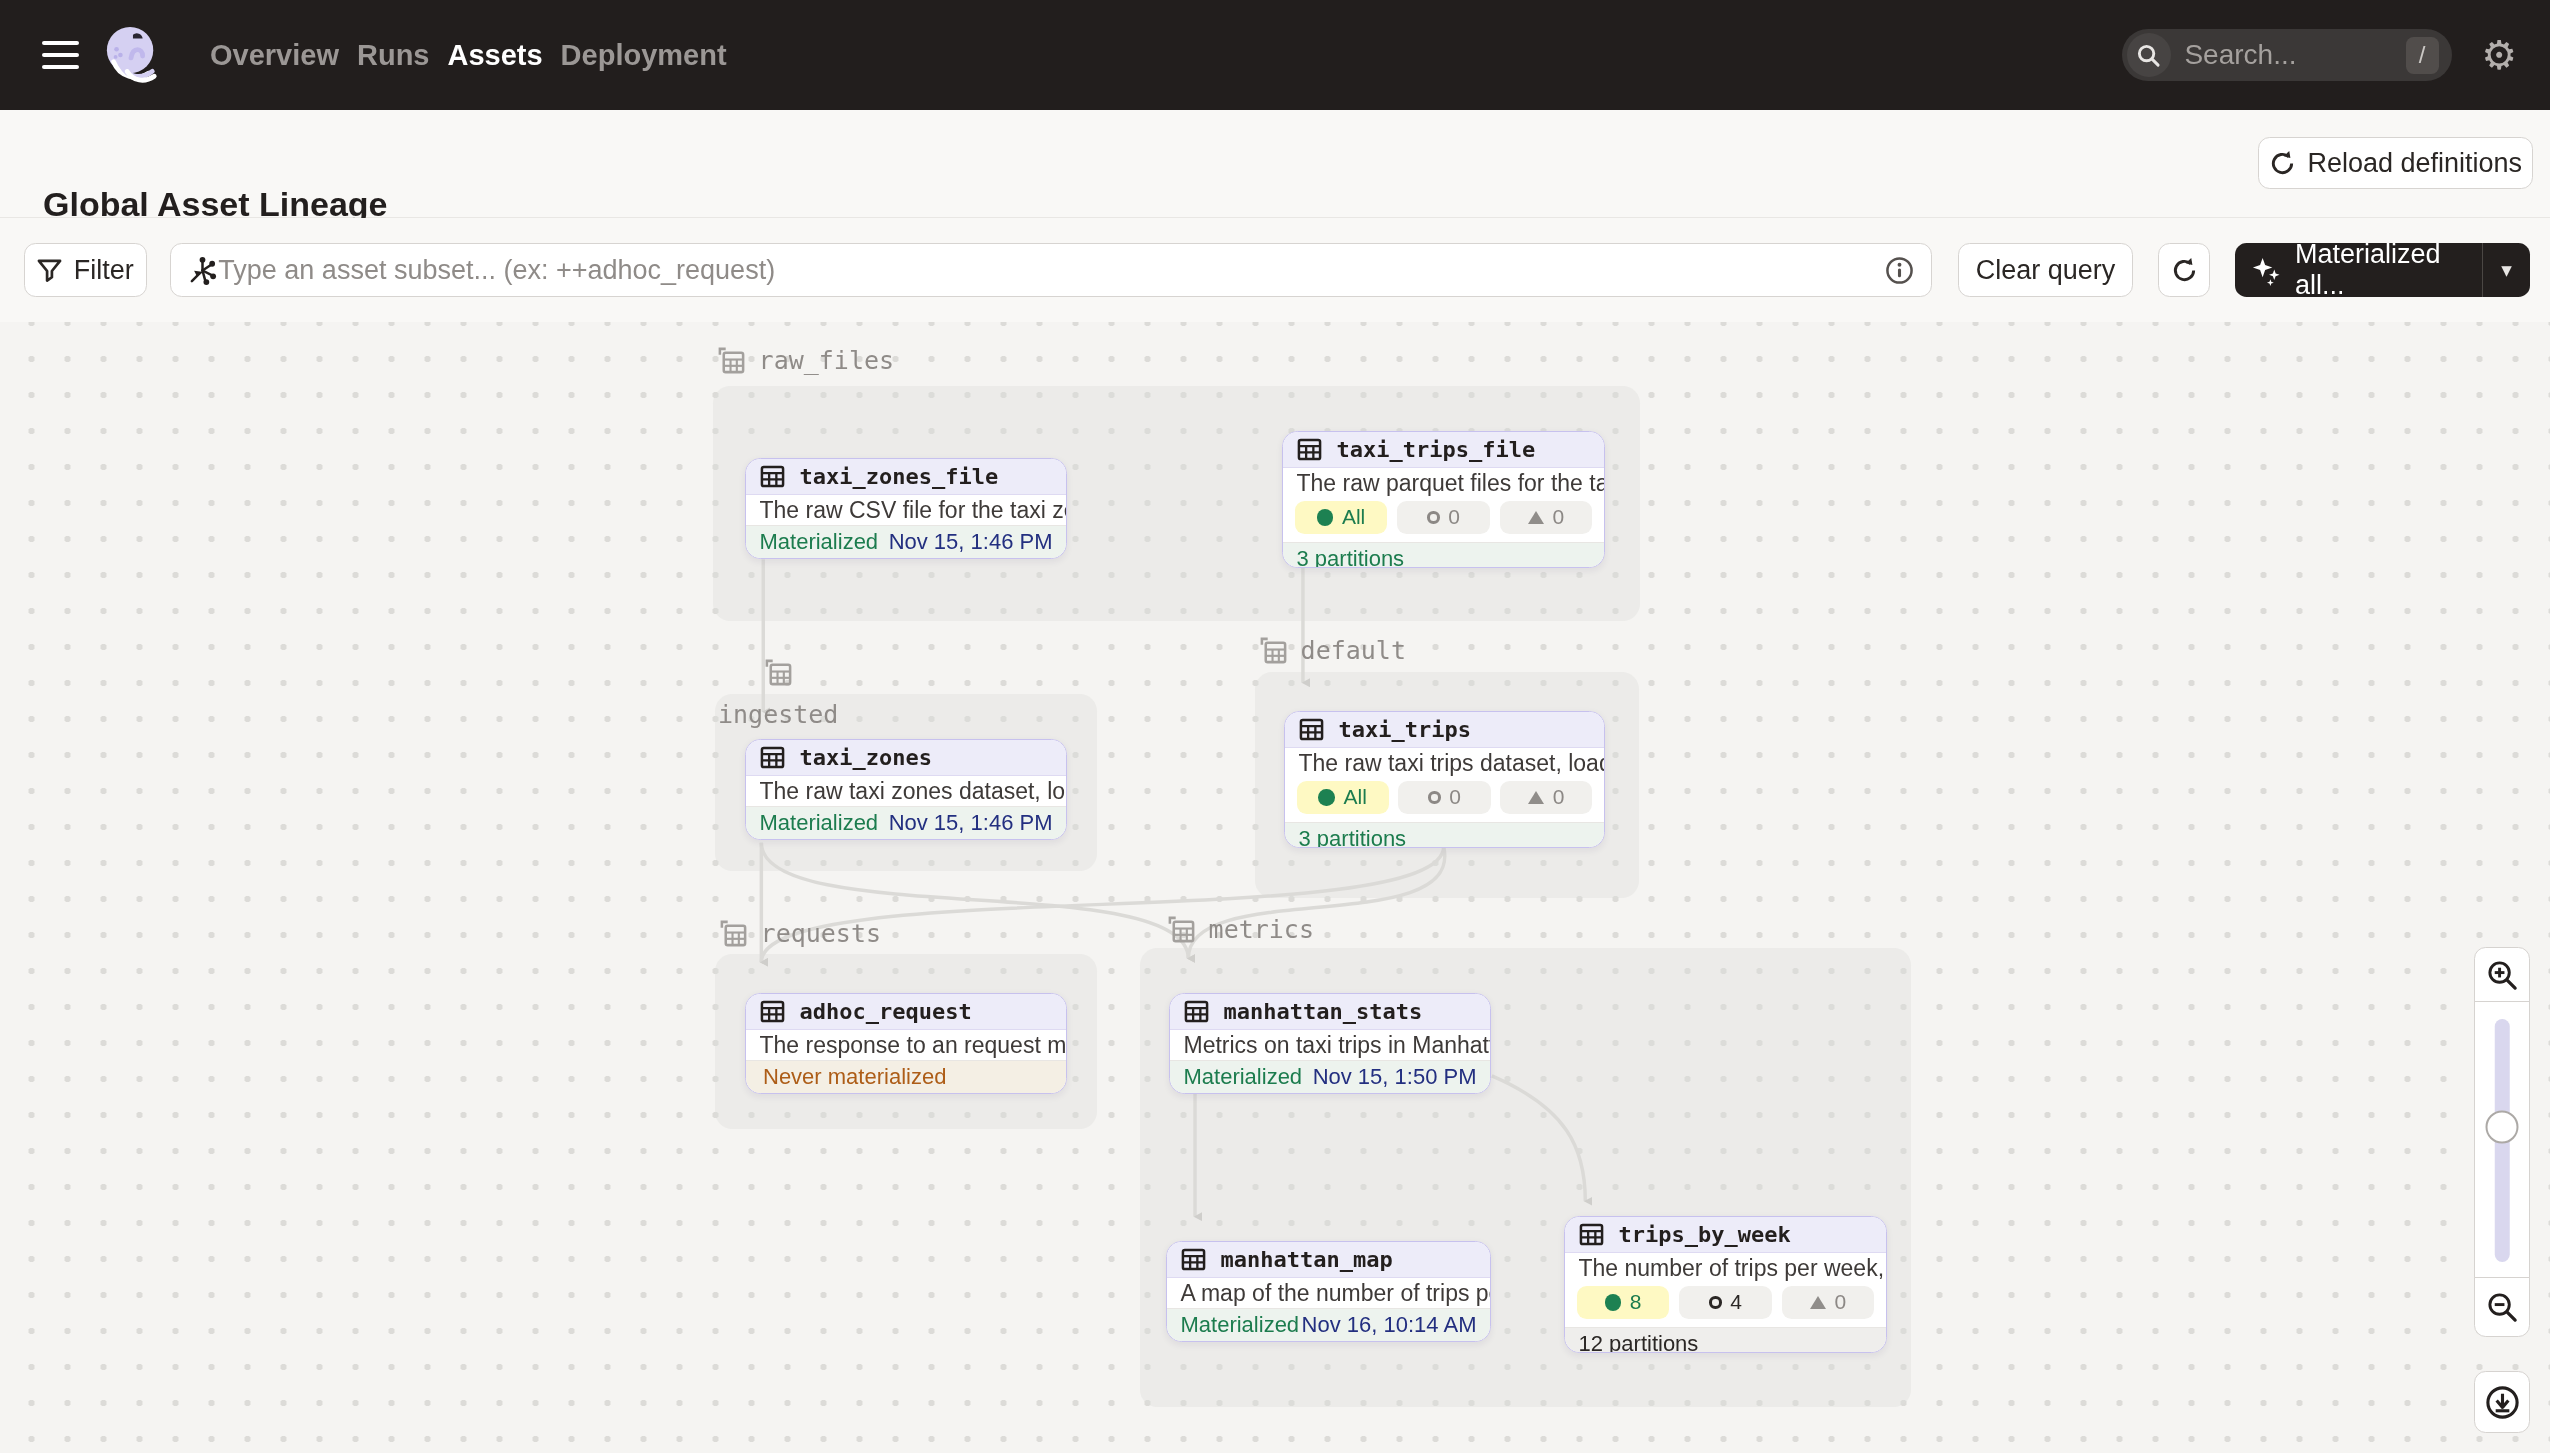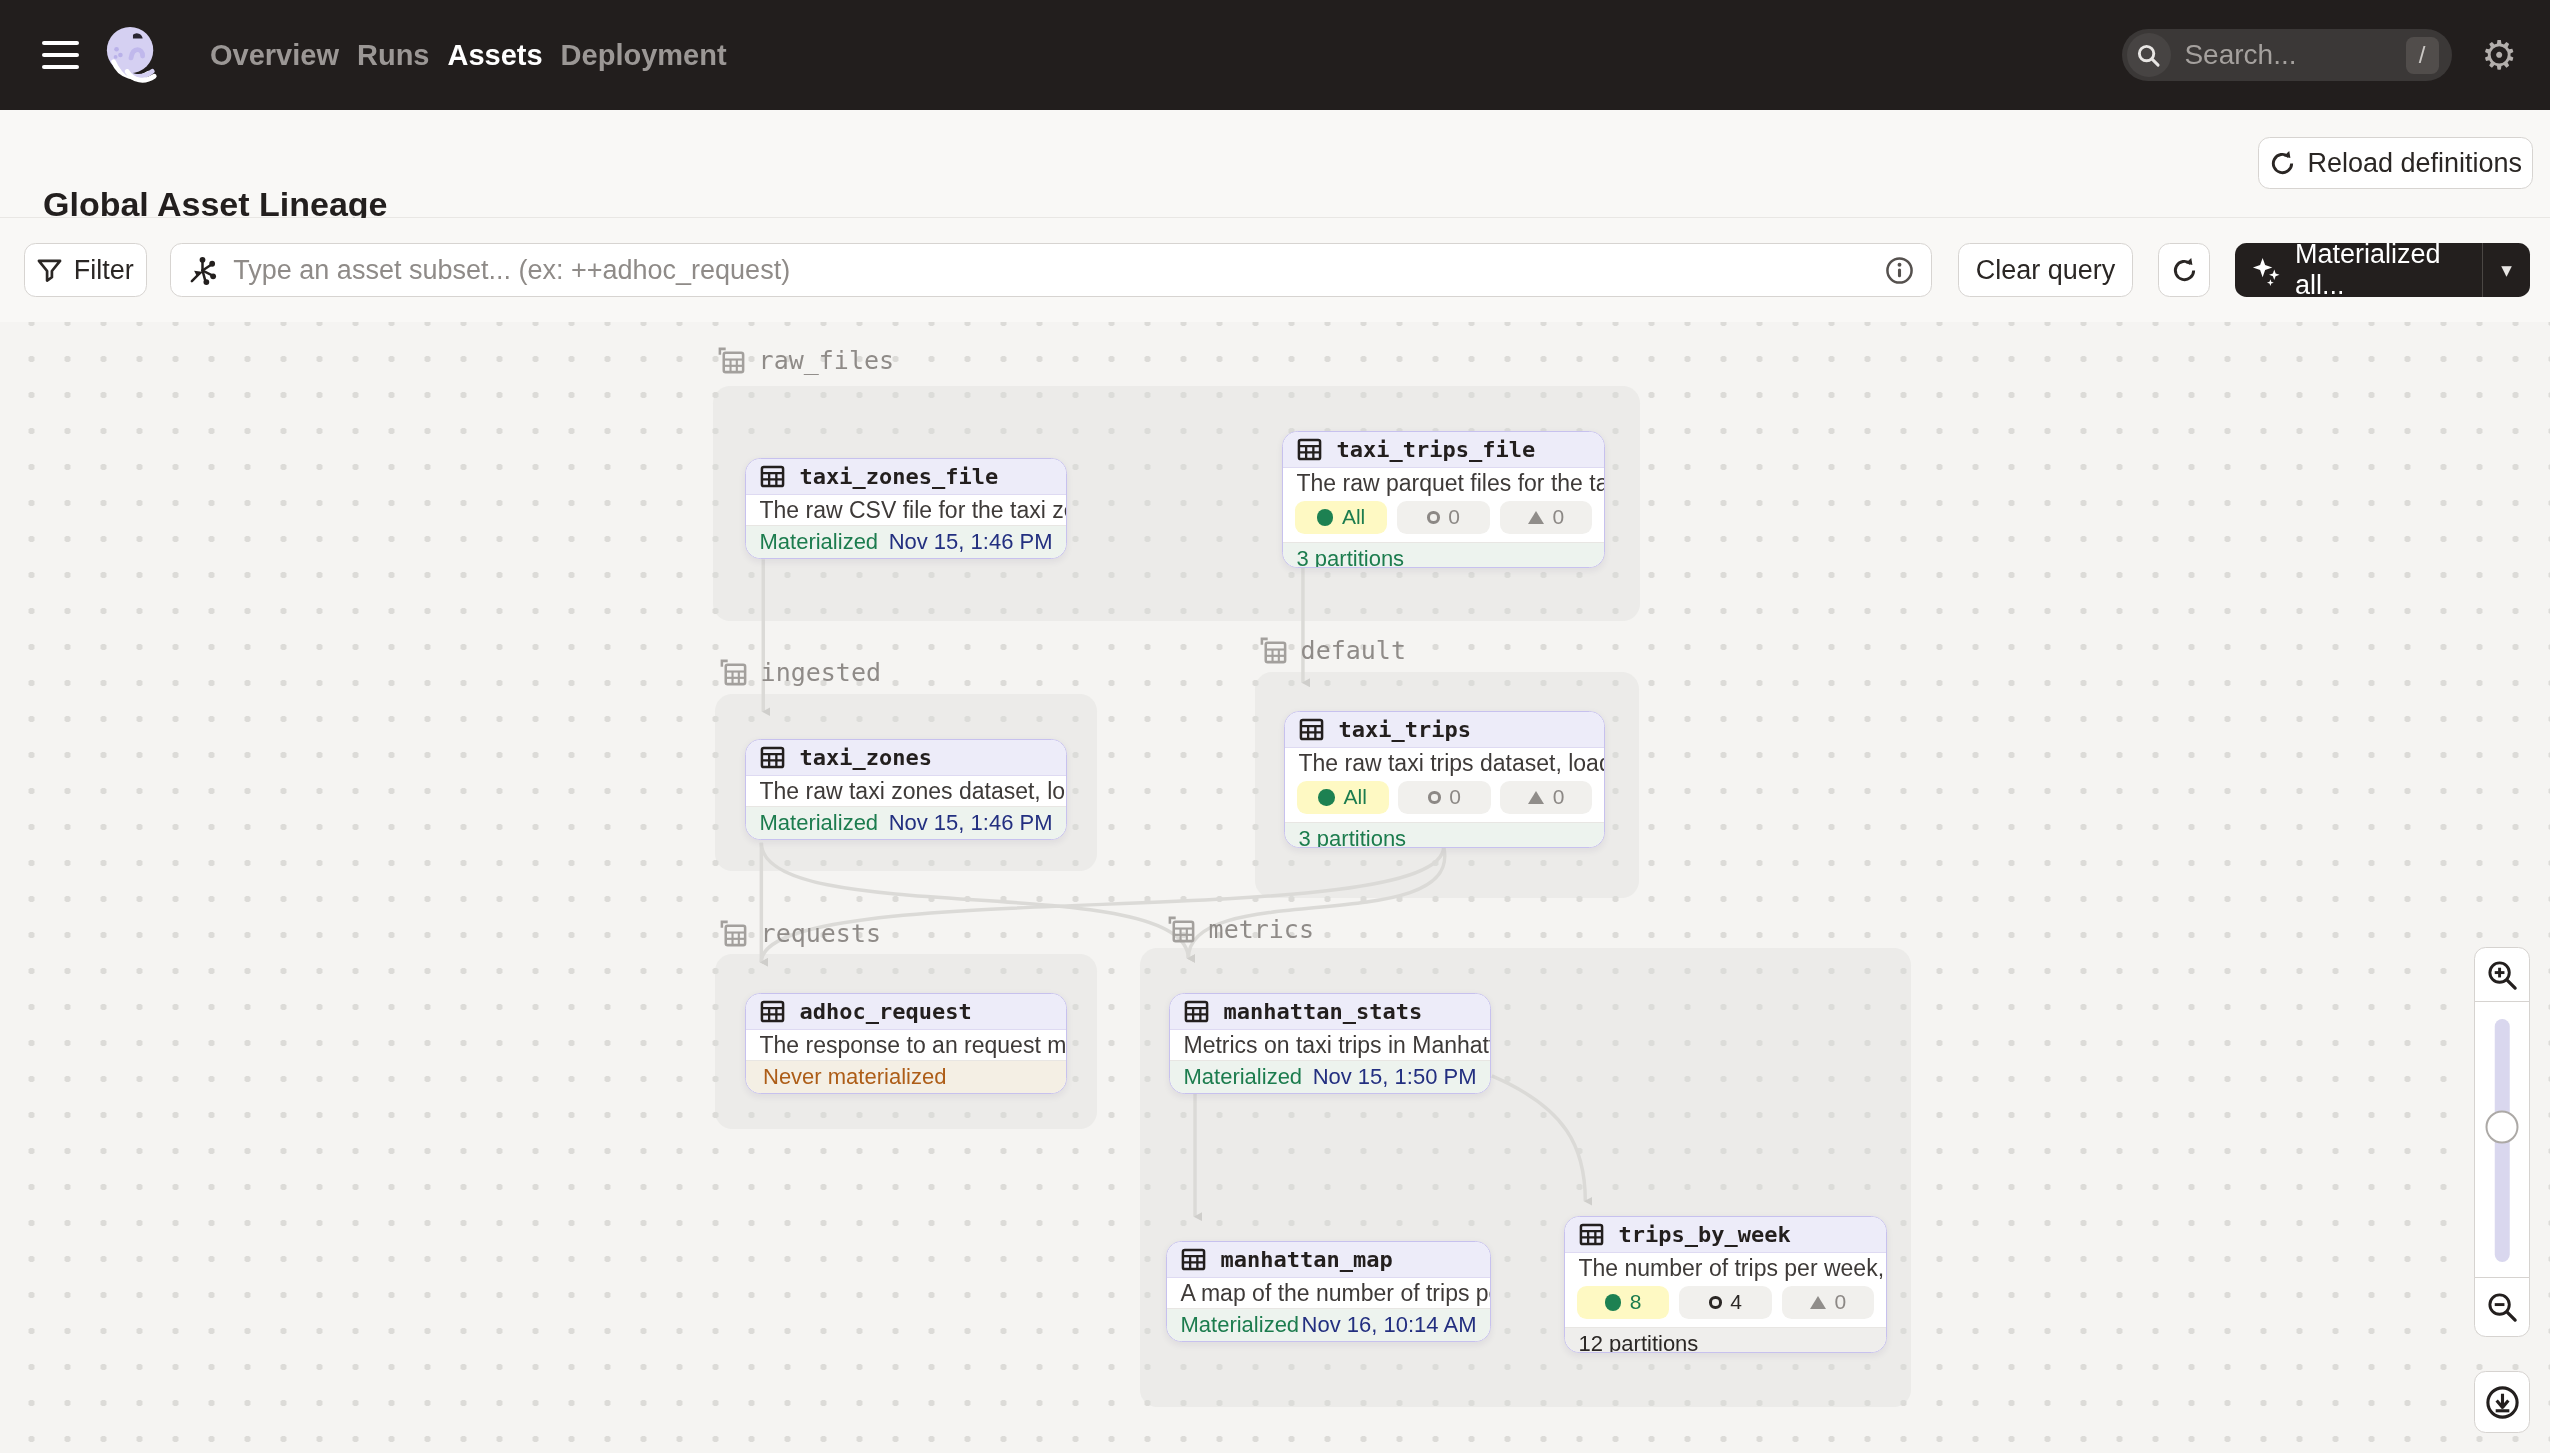--- a/index.html
+++ b/index.html
@@ -34,21 +34,21 @@
   .btn { display:inline-flex; align-items:center; justify-content:center; gap:11.6px; background:#fff;
          border:1.9px solid #D7D4D1; border-radius:11.6px; color:#2A2624; font-size:27px; cursor:pointer; }
   .reload-btn { position:absolute; left:2258px; top:27px; width:275px; height:52px; }
 
   
   .toolbar { position:absolute; left:0; top:218px; width:2550px; height:104px; background:#F9F8F6; }
   .filter-btn { position:absolute; left:24px; top:25px; width:123px; height:54px; }
   .query-wrap { position:absolute; left:170px; top:25px; width:1762px; height:54px; background:#fff;
                 border:1.9px solid #D7D4D1; border-radius:11.6px; display:flex; align-items:center; padding:0 17.3px; }
   .query-input { flex:1; border:none; outline:none; font-size:27px; color:#15803d;
-                 font-family:"Liberation Sans", sans-serif; margin-left:16px; background:transparent; }
+                 font-family:"Liberation Sans", sans-serif; margin-left:1px; background:transparent; }
   .query-input::placeholder { color:#8F8B88; opacity:1; }
   .clear-btn { position:absolute; left:1958px; top:25px; width:175px; height:54px; }
   .refresh-btn { position:absolute; left:2158px; top:25px; width:52px; height:54px; }
   .materialize-btn { position:absolute; left:2235px; top:25px; width:295px; height:54px; background:#231F1E;
                      border-radius:11.6px; display:flex; align-items:center; color:#fff; cursor:pointer; }
   .materialize-main { flex:1; display:flex; align-items:center; gap:11.6px; padding-left:15.4px; font-size:27px; }
   .materialize-caret { width:48px; height:100%; border-left:1.9px solid #4B4744; display:flex;
                        align-items:center; justify-content:center; font-size:21px; color:#E8E6E4; }
 
   
@@ -243,21 +243,21 @@
       <svg width="31" height="31" viewBox="0 0 32 32">
           <path d="M4 10 v-6 h6" fill="none" stroke="#A3A09D" stroke-width="2.6"></path>
           <rect x="8" y="8" width="20" height="20" rx="2" fill="none" stroke="#A3A09D" stroke-width="2.6"></rect>
           <line x1="8" y1="15" x2="28" y2="15" stroke="#A3A09D" stroke-width="2.2"></line>
           <line x1="15" y1="15" x2="15" y2="28" stroke="#A3A09D" stroke-width="2.2"></line>
           <line x1="21.5" y1="15" x2="21.5" y2="28" stroke="#A3A09D" stroke-width="2.2"></line>
           <line x1="8" y1="21.5" x2="28" y2="21.5" stroke="#A3A09D" stroke-width="2.2"></line>
         </svg>
       <span>raw_files</span>
     </div>
-    <div class="group-label" style="left:718px; top:335px;">
+    <div class="group-label" style="left:718px; top:335px;flex-direction:column;">
       <svg width="31" height="31" viewBox="0 0 32 32">
           <path d="M4 10 v-6 h6" fill="none" stroke="#A3A09D" stroke-width="2.6"></path>
           <rect x="8" y="8" width="20" height="20" rx="2" fill="none" stroke="#A3A09D" stroke-width="2.6"></rect>
           <line x1="8" y1="15" x2="28" y2="15" stroke="#A3A09D" stroke-width="2.2"></line>
           <line x1="15" y1="15" x2="15" y2="28" stroke="#A3A09D" stroke-width="2.2"></line>
           <line x1="21.5" y1="15" x2="21.5" y2="28" stroke="#A3A09D" stroke-width="2.2"></line>
           <line x1="8" y1="21.5" x2="28" y2="21.5" stroke="#A3A09D" stroke-width="2.2"></line>
         </svg>
       <span>ingested</span>
     </div>

